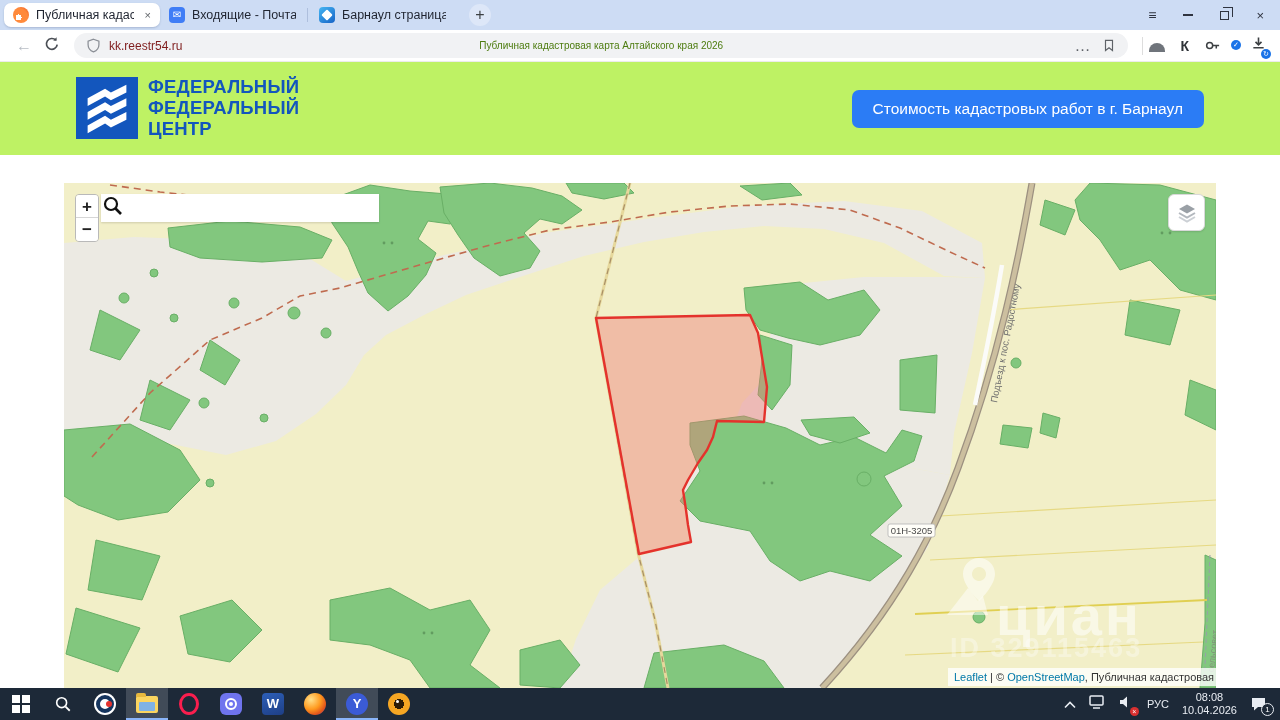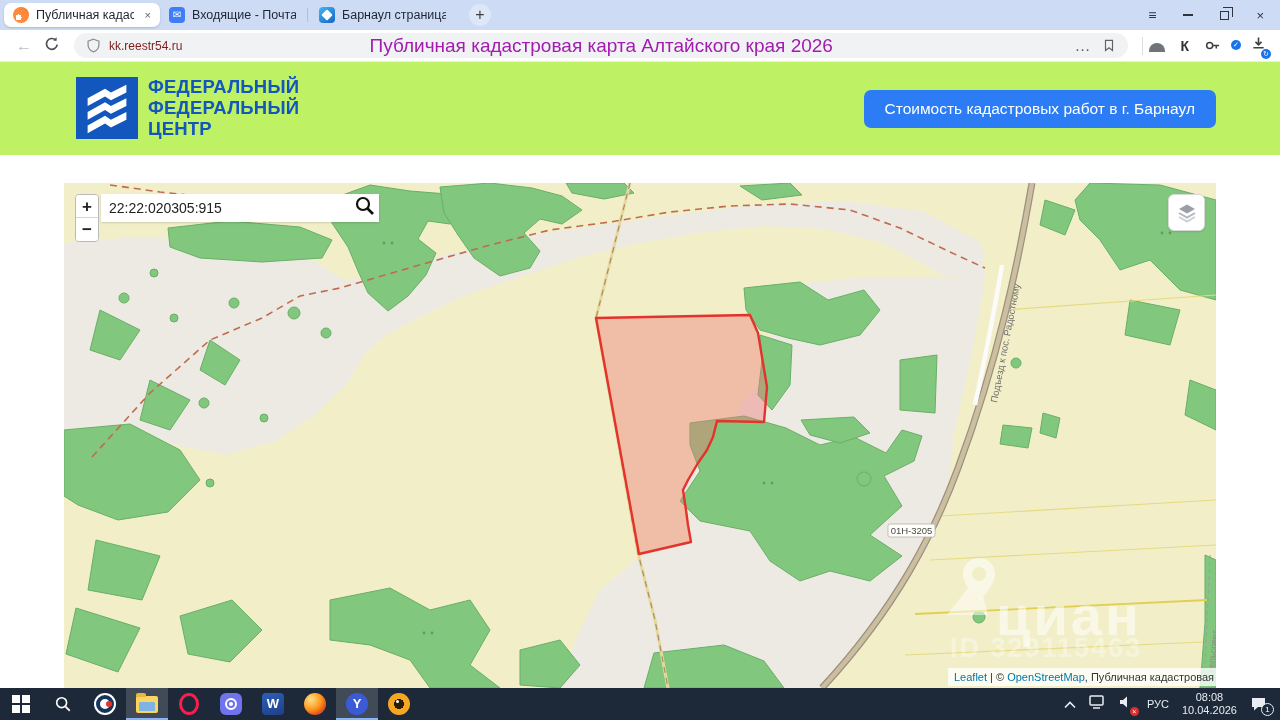--- a/index.html
+++ b/index.html
@@ -30,36 +30,36 @@
   .ic-x { font-size:13px; }
 
   
   .toolbar { position:absolute; top:30px; left:0; width:1280px; height:32px; background:#fff;
              display:flex; align-items:center; padding:0 10px; border-bottom:1px solid #ececec;}
   .navbtn { font-size:16px; color:#b7bcc4; margin:0 6px; }
   .navbtn.reload { color:#4a4e55; }
   .pill { flex:1; height:25px; background:#f1f2f4; border-radius:13px; margin:0 8px; position:relative;
           display:flex; align-items:center; padding:0 12px; }
   .url { font-size:12px; color:#7f1d1d; margin-left:8px; }
-  .pagetitle { position:absolute; left:50%; transform:translateX(-50%); font-size:19px; color:#a21caf; white-space:nowrap; }
+  .pagetitle { position:absolute; left:50%; transform:translateX(-50%); font-size:10px; color:#4d7c0f; white-space:nowrap; }
   .pillright { margin-left:auto; display:flex; align-items:center; gap:12px; color:#5f6368; }
   .vsep { width:1px; height:18px; background:#ddd; margin:0 6px; }
   .toolicons { display:flex; align-items:center; gap:15px; margin-right:4px; }
   .alice { width:16px; height:9px; border-radius:8px 8px 0 0; background:#6f747b; margin-top:4px;}
   .kicon { font-size:14px; font-weight:bold; color:#2f3338; }
   .badge-ic { position:relative; }
   .extsq { width:13px; height:13px; border-radius:3px; background:linear-gradient(135deg,#e9a6d6,#caa7e8); }
   .bluebadge { position:absolute; right:-5px; bottom:-4px; width:10px; height:10px; border-radius:50%; background:#1a73e8;
                color:#fff; font-size:7px; line-height:10px; text-align:center; }
 
   
   .siteheader { position:absolute; top:62px; left:0; width:1280px; height:93px; background:#bef264; }
   .logo { position:absolute; left:76px; top:14px; display:flex; gap:10px; align-items:center; }
   .logotext { font-weight:bold; font-size:18.5px; line-height:21px; color:#1356bd; letter-spacing:.2px; }
-  .cta { position:absolute; right:64px; top:28px; height:38px; padding:0 21px; background:#2b7cf5; border-radius:7px;
+  .cta { position:absolute; right:76px; top:28px; height:38px; padding:0 21px; background:#2b7cf5; border-radius:7px;
          color:#fff; font-size:15.5px; display:flex; align-items:center; border:none; }
 
   
   .mapwrap { position:absolute; left:64px; top:183px; width:1152px; height:505px; background:#f2efc8; }
   .zoomctrl { position:absolute; left:11px; top:11px; width:24px; border:1px solid #b9b9b9; border-radius:4px; overflow:hidden; }
   .zbtn { width:22px; height:23px; background:#fff; text-align:center; font-size:17px; font-weight:bold; color:#222; line-height:23px; }
   .zbtn:first-child { border-bottom:1px solid #d6d6d6; }
   .searchbar { position:absolute; left:37px; top:11px; width:278px; height:28px; background:#fff; display:flex; align-items:center;
                box-shadow:0 1px 2px rgba(0,0,0,.15); }
   .searchbar input { border:none; outline:none; flex:1; font-size:14px; font-family:"Liberation Sans",sans-serif; color:#222; padding:0 8px; }
@@ -294,21 +294,20 @@
         </text>
       </g>
     </svg>
 
     
     <div class="zoomctrl">
       <div class="zbtn">+</div>
       <div class="zbtn">−</div>
     </div>
     <div class="searchbar">
-      <input type="text" value="22:22:020305:915" style="">
       <span class="mag">
         <svg width="24" height="24" viewBox="0 0 24 24">
             <circle cx="10" cy="10" r="6" fill="none" stroke="#111" stroke-width="2.2"></circle>
             <line x1="14.5" y1="14.5" x2="20" y2="20" stroke="#111" stroke-width="2.6"></line>
           </svg>
       </span>
     </div>
     <div class="layersbtn">
       <svg width="22" height="22" viewBox="0 0 22 22">
         <path d="M11,2.5 L19,7 L11,11.5 L3,7 Z" fill="#9aa0a6"></path>

